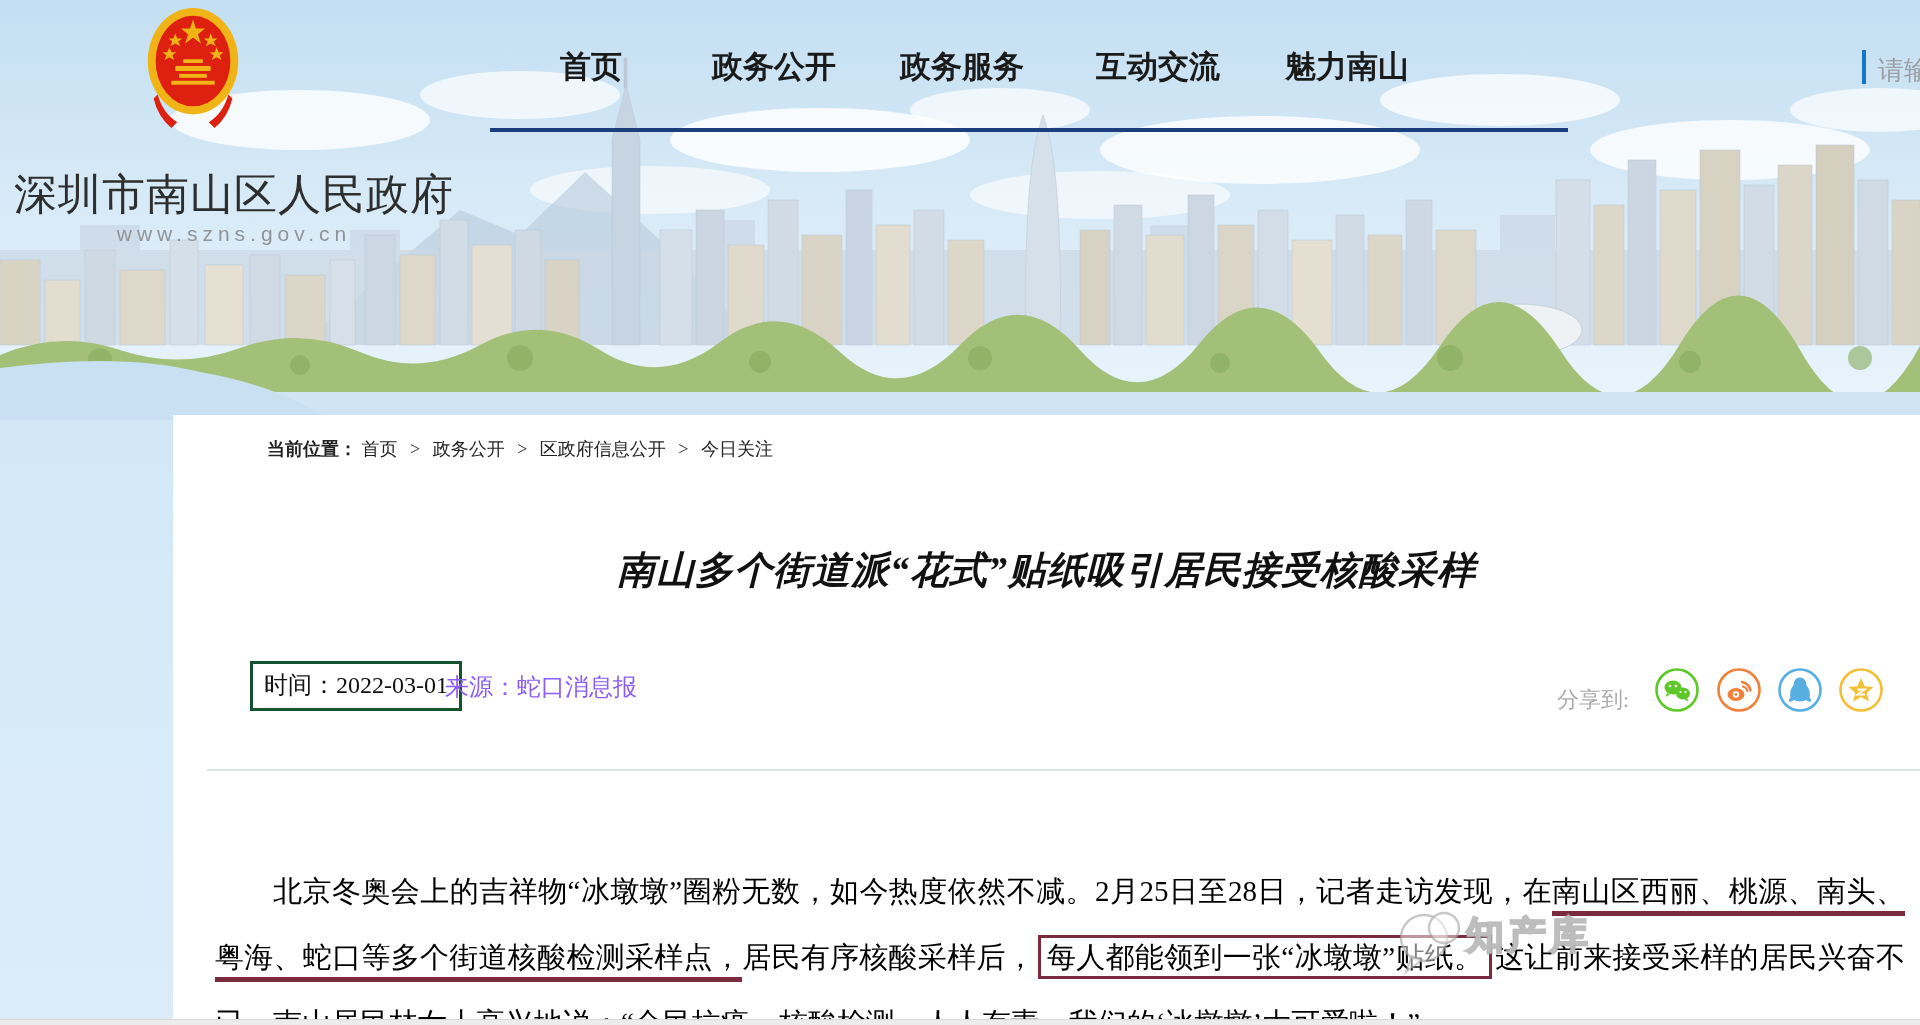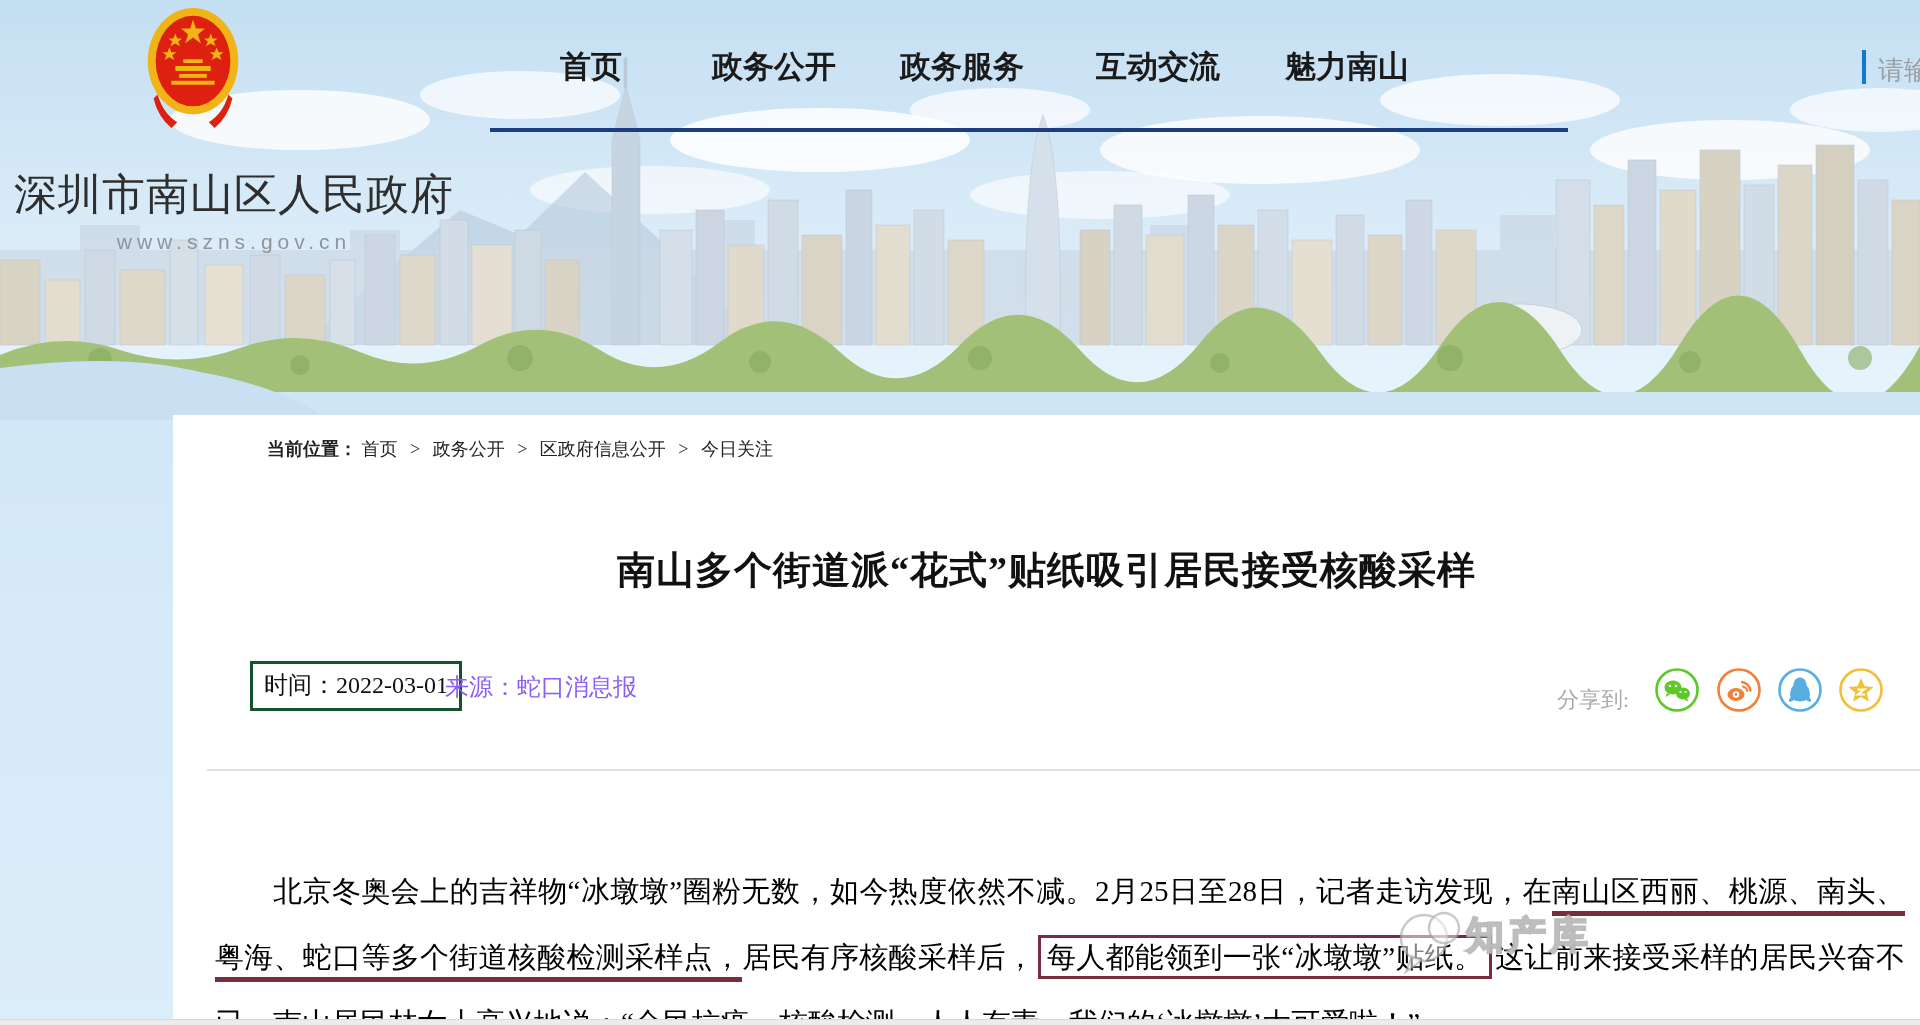--- a/index.html
+++ b/index.html
@@ -4,35 +4,35 @@
 <style>
   html,body{margin:0;padding:0;}
   body{font-family:"Liberation Serif","DejaVu Serif",serif;background:#d3e7f6;}
   #page{position:relative;width:1920px;height:1025px;overflow:hidden;background:linear-gradient(180deg,#cbe2f4 0%,#d6eaf8 60%,#dcedf9 100%);}
 
   
   .banner{position:absolute;left:0;top:0;width:1920px;height:420px;}
   .banner svg.sky{position:absolute;left:0;top:0;width:1920px;height:420px;display:block;}
   .emblem{position:absolute;left:143px;top:4px;width:100px;height:126px;}
   .site-name{position:absolute;left:14px;top:166px;width:440px;font-size:43px;font-weight:400;color:#2e2e2e;letter-spacing:1px;white-space:nowrap;}
-  .site-url{position:absolute;left:18px;top:222px;width:432px;text-align:center;font-size:21px;color:#8f9499;letter-spacing:5px;font-family:"Liberation Sans","DejaVu Sans",sans-serif;margin-top:8px;}
+  .site-url{position:absolute;left:18px;top:222px;width:432px;text-align:center;font-size:21px;color:#8f9499;letter-spacing:5px;font-family:"Liberation Sans","DejaVu Sans",sans-serif;}
 
   .nav-item{position:absolute;top:46px;font-size:31px;font-weight:700;color:#1a1a1a;white-space:nowrap;cursor:pointer;}
   .nav-underline{position:absolute;left:490px;top:128px;width:1078px;height:4px;background:#1d3e7e;}
   .search-bar{position:absolute;left:1862px;top:50px;width:4px;height:34px;background:#1478c8;}
   .search-text{position:absolute;left:1878px;top:53px;font-size:26px;color:#9aa0a6;white-space:nowrap;}
 
   
   .panel{position:absolute;left:173px;top:415px;width:1747px;height:610px;background:#ffffff;}
   .breadcrumb{position:absolute;left:94px;top:22px;font-size:18px;color:#222;white-space:nowrap;}
   .breadcrumb .bc-prefix{font-weight:700;}
   .breadcrumb .bc-sep{margin:0 8px;color:#333;}
   .breadcrumb .bc-item{color:#222;cursor:pointer;}
 
-  .article-title{position:absolute;left:0;top:130px;width:100%;text-align:center;font-size:38px;font-weight:700;color:#111;letter-spacing:1px;}
+  .article-title{position:absolute;left:0;top:130px;width:100%;text-align:center;font-size:38px;font-weight:700;color:#111;letter-spacing:1px;font-style:italic;}
 
   .time-box{position:absolute;left:77px;top:246px;border:3px solid #14532d;padding:5px 11px 7px 11px;font-size:24px;color:#111;white-space:nowrap;}
   .source{position:absolute;left:272px;top:256px;font-size:24px;color:#8b5cf6;white-space:nowrap;}
   .share-label{position:absolute;left:1384px;top:270px;font-size:22px;color:#a9a9a9;white-space:nowrap;}
   .share-icon{position:absolute;top:252px;width:46px;height:46px;cursor:pointer;}
   .share-icon svg{width:46px;height:46px;display:block;}
 
   .separator{position:absolute;left:34px;top:354px;width:1713px;height:2px;background:#dce1eb;}
 
   .article-body{position:absolute;left:42px;top:414px;width:1690px;font-size:29px;line-height:66px;color:#000;text-align:justify;text-indent:58px;}

